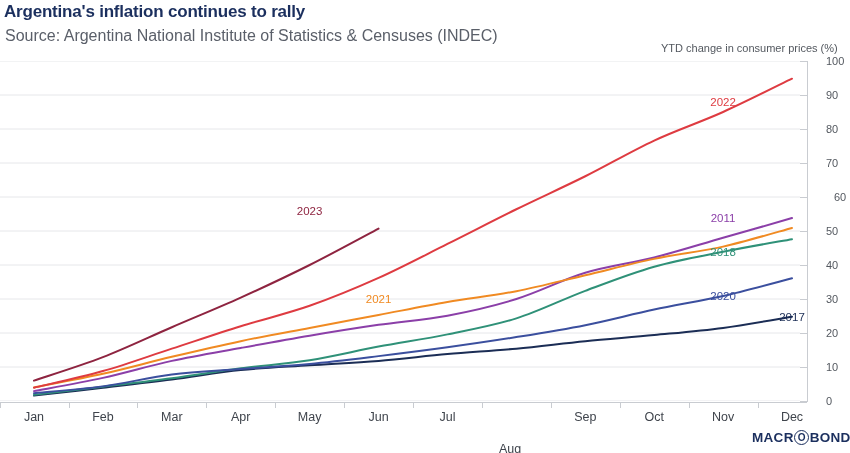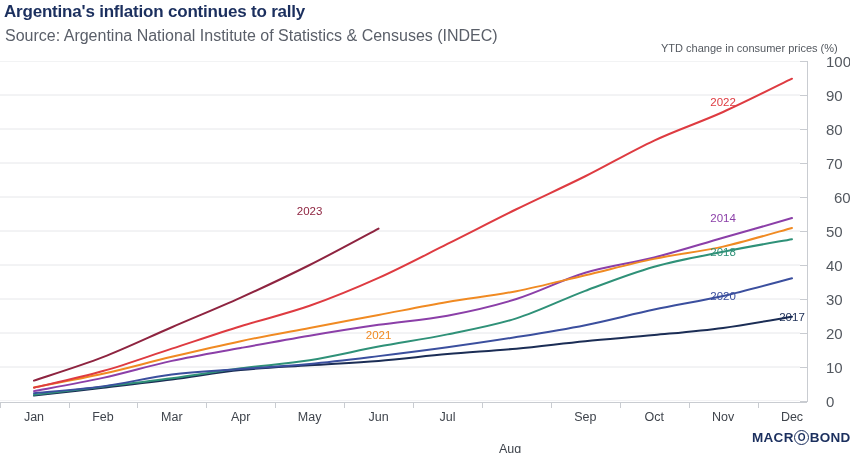--- a/index.html
+++ b/index.html
@@ -27,21 +27,21 @@
   }
 
   .plot{
     position:absolute;left:0px;top:61px;
     width:800px;height:340px;
   }
   .plot svg{display:block;}
 
   .ytick{
     position:absolute;
-    font-size:15px;color:#53585f;
+    font-size:11px;color:#53585f;
     left:826px;width:24px;text-align:left;
     transform:translateY(-50%);
   }
   .tickmark{
     position:absolute;left:800px;width:7px;height:1px;background:#c9ccd1;
   }
   .yaxis-line{
     position:absolute;left:807px;top:61px;width:1px;height:341px;background:#c9ccd1;
   }
 
@@ -157,23 +157,23 @@
       <div class="xtickmark" style="left: 413px;"></div>
       <div class="xtickmark" style="left: 481.9px;"></div>
       <div class="xtickmark" style="left: 550.8px;"></div>
       <div class="xtickmark" style="left: 619.7px;"></div>
       <div class="xtickmark" style="left: 688.6px;"></div>
       <div class="xtickmark" style="left: 757.5px;"></div>
     </div>
   <div id="serieslabels">
       <div class="series-label" style="left: 792px; top: 316.68px; color: rgb(27, 45, 85);">2017</div>
       <div class="series-label" style="left: 723.091px; top: 251.74px; color: rgb(47, 145, 120);">2018</div>
-      <div class="series-label" style="left: 723.091px; top: 218.08px; color: rgb(139, 63, 168);">2014</div>
+      <div class="series-label" style="left: 723.091px; top: 218.08px; color: rgb(139, 63, 168);">2011</div>
       <div class="series-label" style="left: 723.091px; top: 295.94px; color: rgb(59, 79, 158);">2020</div>
-      <div class="series-label" style="left: 378.545px; top: 299px; color: rgb(240, 138, 34); margin-top: 36px;">2021</div>
+      <div class="series-label" style="left: 378.545px; top: 299px; color: rgb(240, 138, 34);">2021</div>
       <div class="series-label" style="left: 723.091px; top: 101.8px; color: rgb(222, 59, 65);">2022</div>
       <div class="series-label" style="left: 309.636px; top: 210.6px; color: rgb(142, 36, 64);">2023</div>
     </div>
 
   <div class="logo">
     <span>MACR</span>
       <span class="o-circle">O</span>
       <span>BOND</span>
   </div>
 

